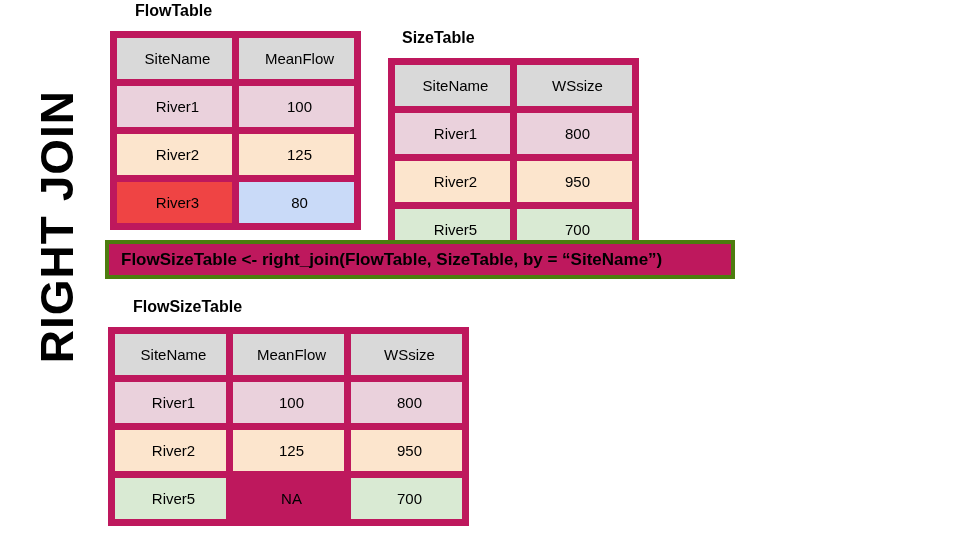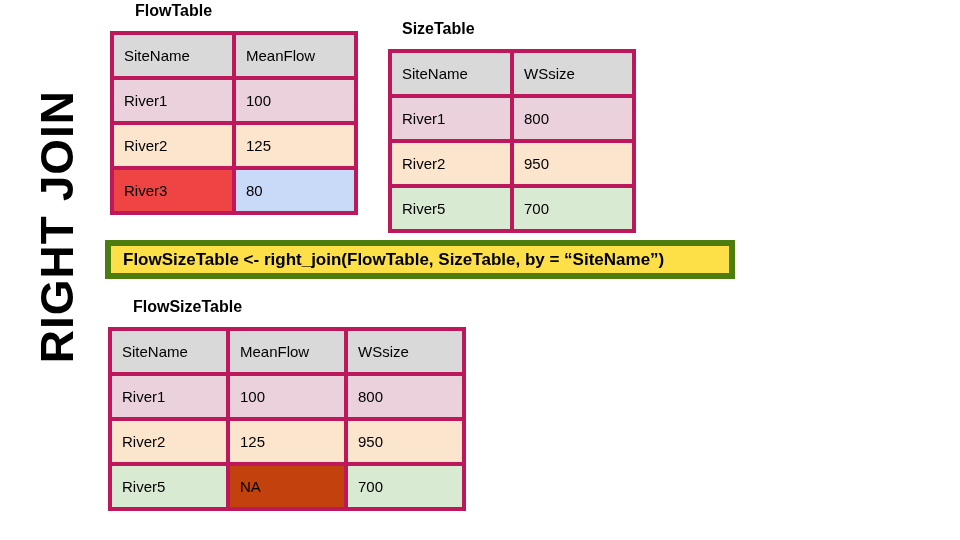--- a/index.html
+++ b/index.html
@@ -29,62 +29,62 @@
     transform: rotate(180deg);
     font-size: 46px;
     font-weight: 700;
     letter-spacing: 1px;
     white-space: nowrap;
   }
 
   
   .table-block { position: absolute; }
   #flow-block   { left: 110px; top: 1px; }
-  #size-block   { left: 388px; top: 19px; }
+  #size-block   { left: 388px; top: 28px; }
   #result-block { left: 108px; top: 297px; }
 
   .table-title {
     font-weight: 700;
     font-size: 16px;
     line-height: 19px;
     margin-bottom: 11px;
   }
   #flow-block .table-title   { padding-left: 25px; }
   #size-block .table-title   { padding-left: 14px; }
   #result-block .table-title { padding-left: 25px; }
 
   table.tbl {
     border-collapse: collapse;
     table-layout: fixed;
   }
   table.tbl th, table.tbl td {
-    border: 4px solid #be185d;
+    border: 7px solid #be185d;
     height: 41px;
     font-size: 15px;
     font-weight: 400;
-    text-align: left;
+    text-align: center;
     vertical-align: middle;
     padding: 0 4px 0 10px;
     white-space: nowrap;
     overflow: hidden;
   }
   table.tbl th { background: #d9d9d9; }
   #flow-block col, #size-block col { width: 122px; }
   #result-block col { width: 118px; }
 
   
   .code-box {
     position: absolute;
     left: 105px;
     top: 240px;
     width: 630px;
     height: 39px;
     box-sizing: border-box;
-    background: #fde047;
-    border: 6px solid #4d7c0f;
+    background: #be185d;
+    border: 4px solid #4d7c0f;
     display: flex;
     align-items: center;
     padding-left: 12px;
     font-size: 17px;
     font-weight: 700;
     white-space: nowrap;
   }
 </style>
 </head>
 <body>
@@ -180,20 +180,20 @@
             <td style="background: rgb(234, 209, 220);">100</td>
             <td style="background: rgb(234, 209, 220);">800</td>
           </tr>
           <tr>
             <td style="background: rgb(252, 229, 205);">River2</td>
             <td style="background: rgb(252, 229, 205);">125</td>
             <td style="background: rgb(252, 229, 205);">950</td>
           </tr>
           <tr>
             <td style="background: rgb(217, 234, 211);">River5</td>
-            <td style="background: #c2410c; margin-top: 24px;">NA</td>
+            <td style="background: #be185d; margin-top: 24px;">NA</td>
             <td style="background: rgb(217, 234, 211);">700</td>
           </tr>
         </tbody>
       </table>
   </div>
 
 </div>
 
 </body></html>

